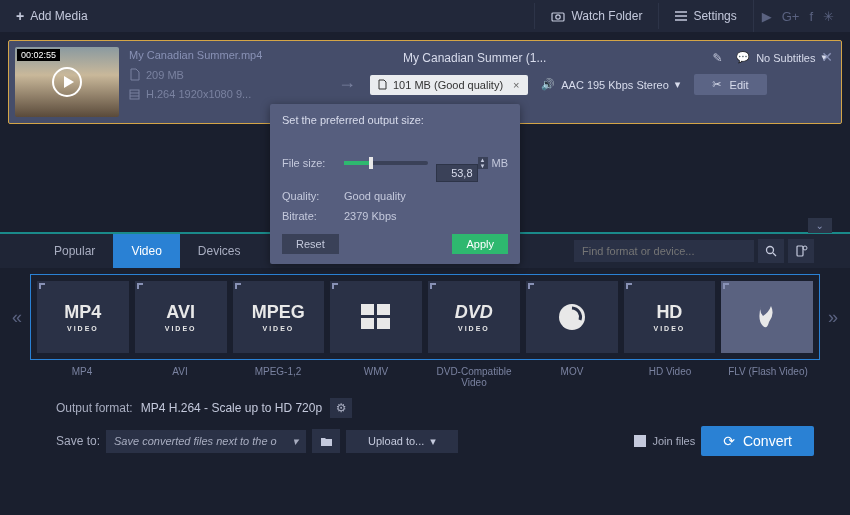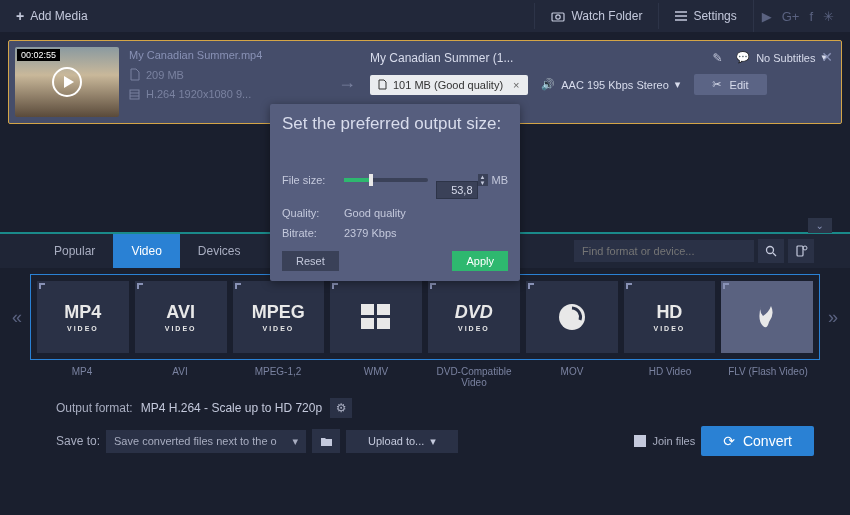--- a/index.html
+++ b/index.html
@@ -22,32 +22,32 @@
 .play-circle { position: absolute; top: 50%; left: 50%; transform: translate(-50%, -50%); width: 30px; height: 30px; border: 2px solid #fff; border-radius: 50%; display: flex; align-items: center; justify-content: center; }
 .play-circle::after { content: ''; border-left: 10px solid #fff; border-top: 6px solid transparent; border-bottom: 6px solid transparent; margin-left: 3px; }
 
 .file-info { width: 195px; display: flex; flex-direction: column; gap: 7px; color: #7a82a0; font-size: 11px; padding-top: 2px; }
 .file-info-row { display: flex; align-items: center; gap: 6px; }
 .file-title { color: #8891b5; }
 .arrow-col { display: flex; align-items: center; padding: 0 4px; color: #7a82a0; font-size: 18px; }
 
 .output-col { flex: 1; display: flex; flex-direction: column; gap: 6px; }
 .output-row { display: flex; gap: 6px; align-items: center; }
-.output-title { color: #d8dcec; font-size: 12px; flex: 1; white-space: nowrap; overflow: hidden; text-overflow: ellipsis; }
+.output-title { color: #d8dcec; font-size: 12px; flex: 1; white-space: nowrap; overflow: hidden; text-overflow: ellipsis; margin-left: 33px; }
 .pill { background: #5b6485; padding: 4px 8px; display: flex; align-items: center; gap: 6px; font-size: 11px; color: #d8dcec; border-radius: 2px; cursor: pointer; }
 .pill.white { background: #eaecef; color: #333; position: relative; }
 .pill .close-x { margin-left: 4px; color: #666; cursor: pointer; }
 .edit-btn { background: #5b6485; padding: 4px 18px; color: #d8dcec; font-size: 11px; border-radius: 2px; display: flex; align-items: center; gap: 8px; cursor: pointer; }
 .close-card { position: absolute; top: 8px; right: 8px; color: #8891b5; cursor: pointer; font-size: 14px; }
 
 
 .popup { position: absolute; top: 104px; left: 270px; width: 250px; background: #565e7e; padding: 10px 12px; border-radius: 2px; box-shadow: 0 2px 10px rgba(0,0,0,0.4); z-index: 10; }
 .popup-row { display: flex; align-items: center; font-size: 11px; color: #c4c9dc; margin-bottom: 8px; }
 .popup-label { width: 62px; }
-.popup-title { color: #d8dcec; font-size: 17px; margin-bottom: 27px; }
+.popup-title { color: #d8dcec; font-size: 11px; margin-bottom: 18px; }
 .slider { flex: 1; height: 4px; background: #3a4158; position: relative; margin-right: 8px; border-radius: 2px; }
 .slider-fill { position: absolute; left: 0; top: 0; bottom: 0; width: 30%; background: #2eb86f; }
 .slider-thumb { position: absolute; left: 30%; top: -4px; width: 4px; height: 12px; background: #e8e8e8; }
 .size-input { width: 42px; background: #3a4158; border: 1px solid #2d3448; color: #d8dcec; font-size: 11px; padding: 2px 4px; text-align: right; margin-top: 20px; }
 .spinner { display: flex; flex-direction: column; margin-right: 4px; }
 .spinner span { font-size: 6px; line-height: 6px; background: #3a4158; padding: 0 2px; cursor: pointer; }
 .popup-btns { display: flex; justify-content: space-between; margin-top: 12px; }
 .btn-reset { background: #3a4158; color: #c4c9dc; padding: 4px 14px; font-size: 11px; border: none; cursor: pointer; }
 .btn-apply { background: #2eb86f; color: #fff; padding: 4px 14px; font-size: 11px; border: none; cursor: pointer; }
 
@@ -71,21 +71,21 @@
 .format-tile .corner { position: absolute; top: 2px; left: 2px; width: 6px; height: 6px; border-top: 2px solid #8891b5; border-left: 2px solid #8891b5; }
 .format-tile .sub { font-size: 7px; letter-spacing: 2px; margin-top: 2px; }
 .format-labels { display: flex; gap: 6px; padding: 0 36px; }
 .format-labels span { flex: 1; text-align: center; font-size: 10px; color: #7a82a0; }
 
 
 .bottom { padding: 10px 36px 8px; margin-left: 20px; }
 .bottom-row { display: flex; align-items: center; gap: 8px; font-size: 12px; color: #a8adc0; margin-bottom: 8px; }
 .gear-btn { background: #2a3146; width: 22px; height: 20px; display: flex; align-items: center; justify-content: center; cursor: pointer; }
 .bottom-row2 { display: flex; align-items: center; gap: 6px; }
-.save-select { background: #2a3146; color: #a8adc0; padding: 5px 8px; font-size: 11px; width: 200px; display: flex; justify-content: space-between; cursor: pointer; }
+.save-select { background: #2a3146; color: #a8adc0; padding: 5px 8px; font-size: 11px; width: 200px; display: flex; justify-content: space-between; cursor: pointer; font-style: italic; }
 .folder-btn { background: #2a3146; width: 28px; height: 24px; display: flex; align-items: center; justify-content: center; cursor: pointer; }
 .upload-select { background: #2a3146; color: #c4c9dc; padding: 5px 22px; font-size: 11px; display: flex; gap: 6px; cursor: pointer; }
 .join-check { display: flex; align-items: flex-end; gap: 6px; font-size: 11px; margin-left: auto; cursor: pointer; }
 .join-check .box { width: 12px; height: 12px; background: #c4c9dc; }
 .convert-btn { background: #2a81d4; color: #fff; padding: 7px 22px; font-size: 14px; display: flex; align-items: center; gap: 8px; cursor: pointer; border-radius: 2px; }
 
 .icon { display: inline-flex; }
 svg { display: block; }
 </style>
 </head>

